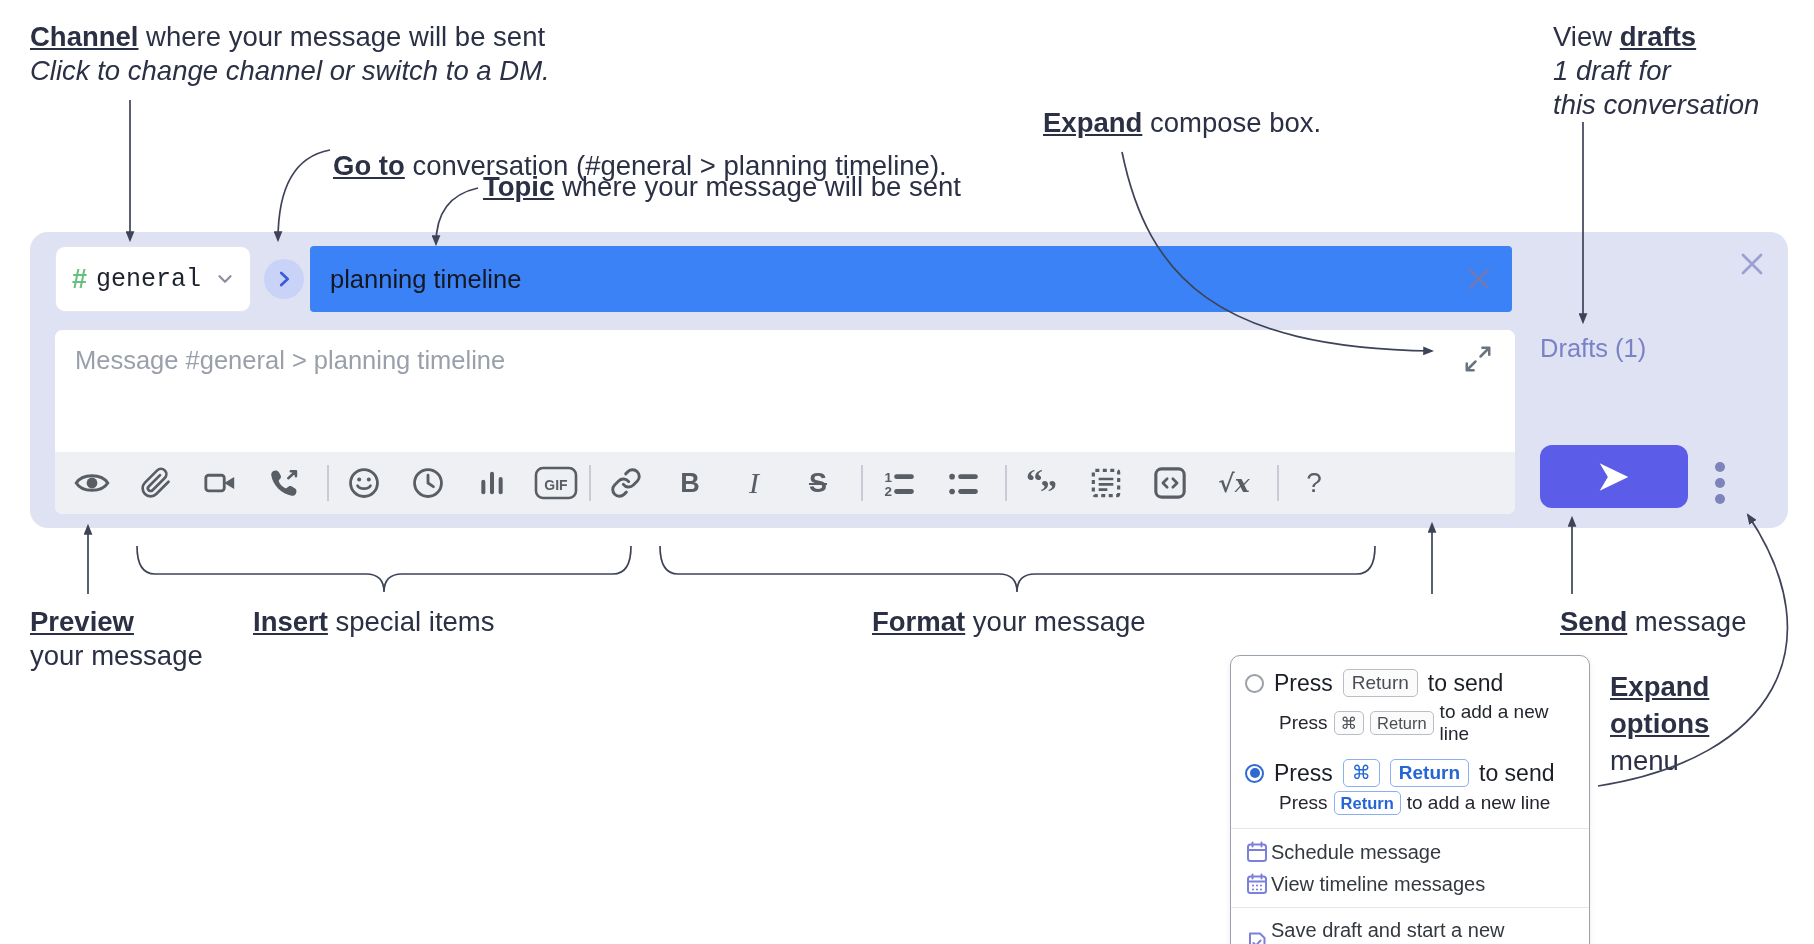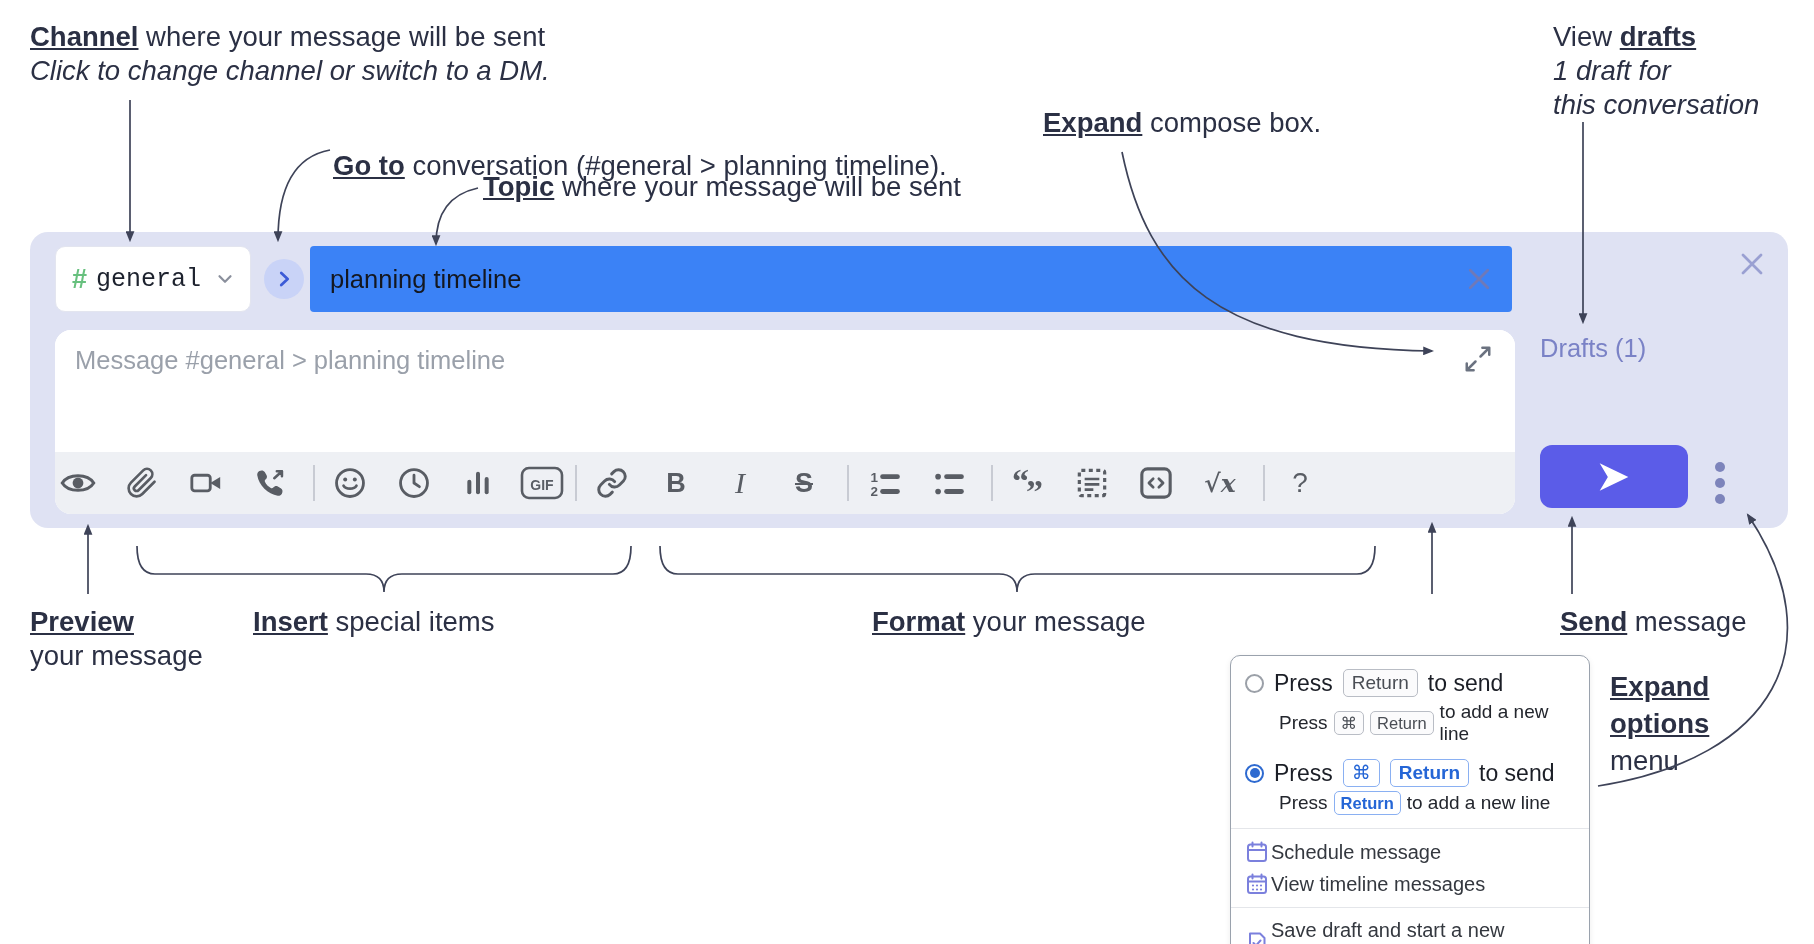--- a/index.html
+++ b/index.html
@@ -16,29 +16,29 @@
                 border:1px solid #e3e5ef;border-radius:10px;display:flex;align-items:center;
                 padding:0 14px 0 16px;box-sizing:border-box;cursor:pointer;}
   .hash{color:#67c07e;font-weight:700;font-size:27px;margin-right:9px;}
   .chan-name{font-size:25px;color:#1d222e;flex:1;font-family:Liberation Mono, monospace;}
   .goto-circle{position:absolute;left:234px;top:27px;width:40px;height:40px;border-radius:50%;
                background:#c9d3f7;display:flex;align-items:center;justify-content:center;cursor:pointer;}
   .topic-box{position:absolute;left:280px;top:14px;width:1202px;height:66px;background:#3b82f6;
              border-radius:4px;display:flex;align-items:center;box-sizing:border-box;padding:0 18px;}
   .topic-box input{flex:1;border:none;outline:none;font-family:"Liberation Sans",sans-serif;
                    font-size:25.5px;color:#14171f;background:transparent;}
-  .msg-wrap{position:absolute;left:25px;top:98px;width:1460px;height:184px;border-radius:16px;
+  .msg-wrap{position:absolute;left:25px;top:98px;width:1460px;height:184px;border-radius:8px;
             overflow:hidden;background:#ffffff;}
   .msg-area{position:relative;width:100%;height:122px;background:#ffffff;}
   .msg-area textarea{width:100%;height:100%;border:none;outline:none;resize:none;box-sizing:border-box;
             padding:16px 60px 0 20px;font-family:"Liberation Sans",sans-serif;font-size:25.5px;color:#333;background:transparent;}
   .msg-area textarea::placeholder{color:#9aa0aa;opacity:1;}
   .expand-btn{position:absolute;right:22px;top:14px;width:30px;height:30px;cursor:pointer;}
   .toolbar{width:100%;height:62px;background:#eef0f4;display:flex;align-items:center;
-           padding:0 0;box-sizing:border-box;}
+           padding:0 14px;box-sizing:border-box;}
   .tbtn{width:46px;height:46px;display:flex;align-items:center;justify-content:center;
         margin-right:18px;color:#595d64;cursor:pointer;flex:0 0 auto;}
   .tsep{width:2px;height:36px;background:#c8cbd3;margin:0 12px 0 2px;flex:0 0 auto;}
   .tglyph{font-size:27px;color:#595d64;}
   .drafts{position:absolute;left:1510px;top:102px;font-size:25.5px;color:#7a82c6;cursor:pointer;}
   .send-btn{position:absolute;left:1510px;top:213px;width:148px;height:63px;background:#5b5ce8;
             border-radius:12px;display:flex;align-items:center;justify-content:center;cursor:pointer;}
   .dots{position:absolute;left:1684px;top:229px;width:16px;cursor:pointer;}
   .close-x{position:absolute;left:1704px;top:14px;width:36px;height:36px;cursor:pointer;}
   

